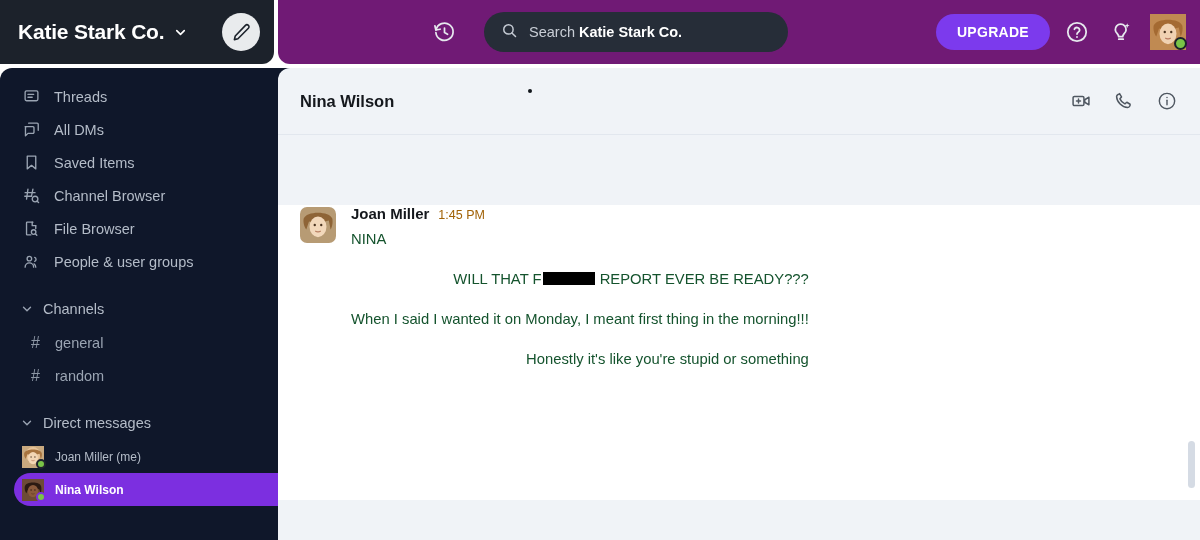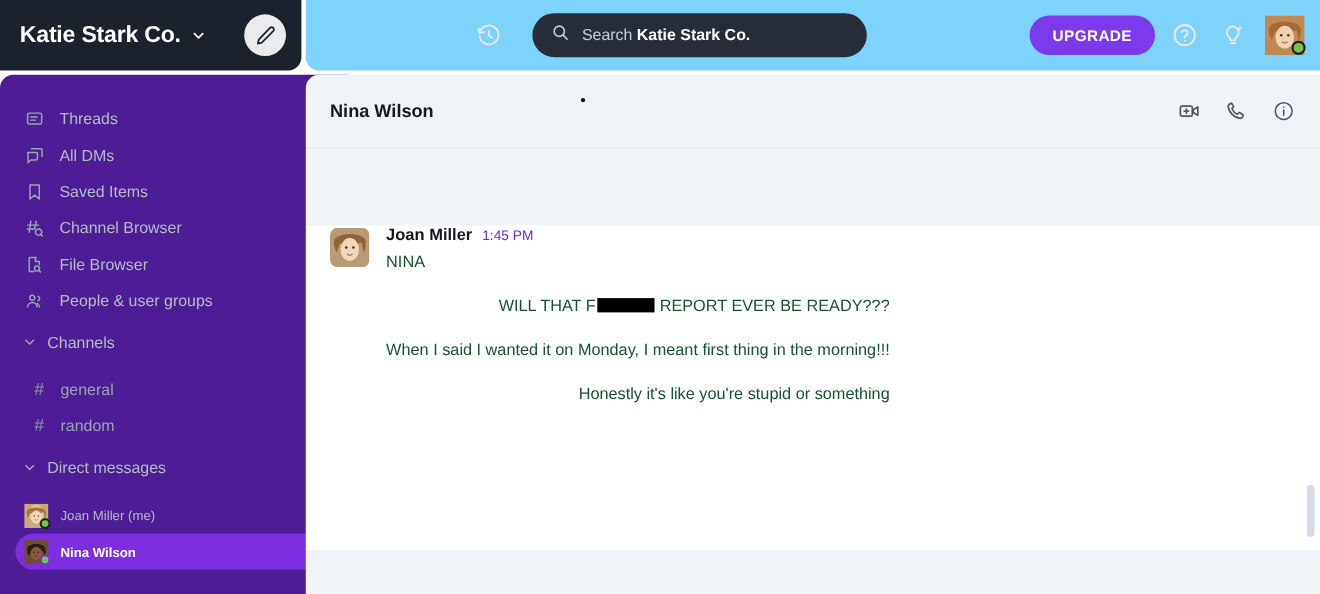--- a/index.html
+++ b/index.html
@@ -30,35 +30,35 @@
   .compose-btn {
     margin-left: auto;
     width: 38px; height: 38px; border-radius: 50%;
     background: #e9ebed;
     display: flex; align-items: center; justify-content: center;
   }
 
   .sidebar {
     position: absolute; left: 0; top: 68px;
     width: 328px; height: 472px;
-    background: #4c1d95;
+    background: #0f172a;
     border-radius: 12px 12px 0 0;
-    padding-top: 24px;
+    padding-top: 12px;
     overflow: hidden;
   }
 
   .nav-item {
     height: 33px; display: flex; align-items: center;
     padding-left: 22px; gap: 13px;
     color: #b4bcc8; font-size: 14.5px;
   }
   .nav-item .ico { width: 19px; height: 19px; display: flex; align-items: center; justify-content: center; flex: 0 0 19px; }
 
   .section-head {
-    height: 34px; display: flex; align-items: flex-start;
+    height: 34px; display: flex; align-items: center;
     padding: 0 18px 0 20px; margin-top: 14px;
     color: #b4bcc8; font-size: 14.5px;
   }
   .section-head .chev { margin-right: 9px; display: flex; }
   .section-head .plus { margin-left: auto; display: flex; }
 
   .chan-item {
     height: 33px; display: flex; align-items: center;
     padding-left: 30px; gap: 14px;
     color: #9aa4b2; font-size: 14.5px;
@@ -79,21 +79,21 @@
     position: absolute; right: -2px; bottom: -1px;
     width: 10px; height: 10px; border-radius: 50%;
     background: #79c447; border: 2px solid #1f252e;
   }
   .dm-item.active .dm-av .dot { border-color: #7c2fe0; }
 
   
   .topbar {
     position: absolute; left: 278px; top: 0;
     width: 922px; height: 64px;
-    background: #7dd3fc;
+    background: #701a75;
     border-radius: 0 0 0 12px;
     display: flex; align-items: center;
   }
   .history-btn { margin-left: 150px; display: flex; align-items: center; justify-content: center; width: 32px; height: 32px; }
   .searchbar {
     margin-left: 24px;
     width: 304px; height: 40px; border-radius: 20px;
     background: #262d38;
     display: flex; align-items: center; gap: 11px;
     padding-left: 17px;
@@ -140,21 +140,21 @@
   .ch-icons { margin-left: auto; display: flex; align-items: center; gap: 21px; }
   .ch-icons .ci { width: 22px; height: 22px; display: flex; align-items: center; justify-content: center; }
 
   .msg-area { position: relative; height: 295px; background: #ffffff; }
 
   .message { display: flex; padding: 0 22px; margin-top: 70px; }
   .msg-avatar { width: 36px; height: 36px; border-radius: 7px; overflow: hidden; flex: 0 0 36px; margin-top: 2px; }
   .msg-body { margin-left: 15px; }
   .msg-meta { display: flex; align-items: baseline; gap: 9px; }
   .msg-author { font-size: 15px; font-weight: bold; color: #15181d; }
-  .msg-time { font-size: 12.5px; color: #6d28d9; }
+  .msg-time { font-size: 12.5px; color: #a16207; }
   .msg-line { font-size: 14.8px; color: #14532d; margin-top: 8px; line-height: 1.35; }
   .msg-line.gap { margin-top: 20px; text-align: right; }
   .redaction { display: inline-block; width: 52px; height: 13px; background: #000000; vertical-align: -1px; margin: 0 1px; }
 
   .scrollbar-track { position: absolute; right: 5px; top: 8px; width: 7px; height: 280px; }
   .scrollbar-thumb { position: absolute; right: 0; top: 228px; width: 7px; height: 47px; border-radius: 4px; background: #d5dbe4; }
 </style>
 </head>
 <body>
 

